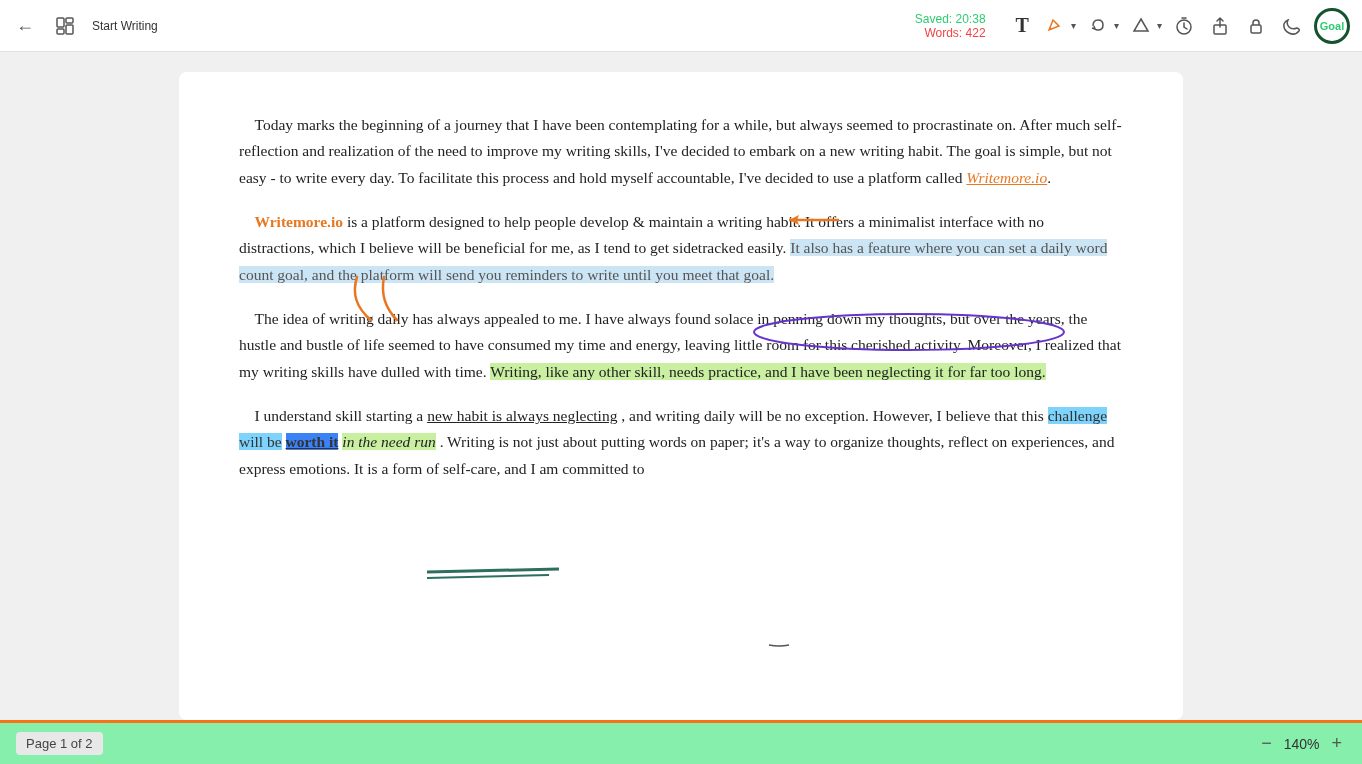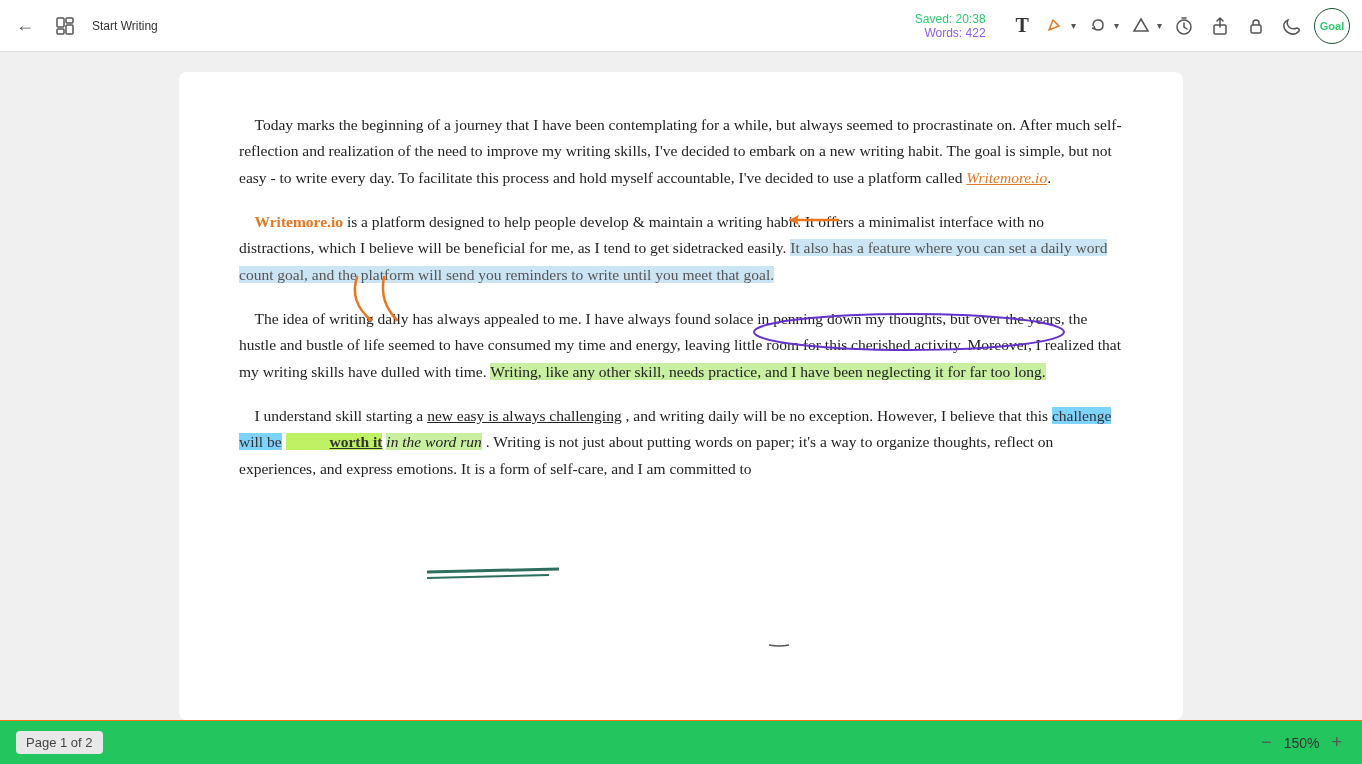--- a/index.html
+++ b/index.html
@@ -42,21 +42,21 @@
       margin-right: 16px;
       justify-content: space-between;
     }
     .saved-text {
       font-size: 12px;
       color: #2ecc71;
       font-family: Arial, sans-serif;
     }
     .words-text {
       font-size: 12px;
-      color: #8b5cf6;
+      color: #ef4444;
       font-family: Arial, sans-serif;
     }
     .topbar-icons {
       display: flex;
       align-items: center;
       gap: 8px;
     }
     .icon-btn {
       background: none;
       border: none;
@@ -70,21 +70,21 @@
     }
     .icon-btn-with-arrow {
       display: flex;
       align-items: center;
       gap: 2px;
     }
     .goal-btn {
       width: 36px;
       height: 36px;
       border-radius: 50%;
-      border: 1px solid #14532d;
+      border: 3px solid #14532d;
       background: none;
       cursor: pointer;
       font-family: Arial, sans-serif;
       font-size: 11px;
       font-weight: bold;
       color: #2ecc71;
       display: flex;
       align-items: center;
       justify-content: center;
     }
@@ -140,38 +140,37 @@
       font-style: italic;
     }
     .text-underline {
       text-decoration: underline;
     }
     .text-yellow-highlight {
       background: #7dd3fc;
       color: #333;
     }
     .text-orange-highlight {
-      background: #bef264;
+      background: #3b82f6;
       color: #333;
       font-weight: bold;
       text-decoration: underline;
-      padding-left: 44px;
     }
     .text-olive-highlight {
       background: #c8f0a0;
       font-style: italic;
     }
 
     
     .bottom-bar {
       display: flex;
       align-items: center;
       justify-content: space-between;
-      background: #22c55e;
-      border-top: 1px solid #f97316;
+      background: #86efac;
+      border-top: 3px solid #f97316;
       height: 44px;
       padding: 0 16px;
       flex-shrink: 0;
     }
     .page-indicator {
       font-family: Arial, sans-serif;
       font-size: 13px;
       color: #444;
       background: #e8e8e8;
       border-radius: 4px;
@@ -326,34 +325,34 @@
         &nbsp;&nbsp;&nbsp;&nbsp;<span class="text-orange-bold">Writemore.io</span>
         <span> is a platform designed to help people develop &amp; maintain a writing habit. It offers a minimalist interface with no distractions, which I believe will be beneficial for me, as I tend to get sidetracked easily. </span><span class="highlight-blue">It also has a feature where you can set a daily word count goal, and the platform will send you reminders to write until you meet that goal.</span>
       </p>
 
       <p>
         &nbsp;&nbsp;&nbsp;&nbsp;<span>The idea of writing daily has always appealed to me. I have always found solace in penning down my thoughts, but over the years, the hustle and bustle of life seemed to have consumed my time and energy, leaving little room for this cherished activity. Moreover, I realized that my writing skills have dulled with time.</span> <span class="highlight-green">Writing, like any other skill, needs practice, and I have been neglecting it for far too long.</span>
       </p>
 
       <p>
         &nbsp;&nbsp;&nbsp;&nbsp;<span>I understand skill starting a</span>
-        <span class="text-underline">new easy is always challenging</span>
+        <span class="text-underline">new habit is always neglecting</span>
         <span>, and writing daily will be no exception. However, I believe that this</span>
         <span class="text-yellow-highlight">challenge will be</span>
         <span> </span>
         <span class="text-orange-highlight">worth it</span>
         <span> </span>
-        <span class="text-olive-highlight">in the word run</span>
+        <span class="text-olive-highlight">in the need run</span>
         <span>. Writing is not just about putting words on paper; it's a way to organize thoughts, reflect on experiences, and express emotions. It is a form of self-care, and I am committed to</span>
       </p>
 
     </div>
   </div>
 </div>
 
 <div class="bottom-bar">
   <div class="page-indicator">Page 1 of 2</div>
   <div class="zoom-controls">
     <button class="zoom-btn">−</button>
-    <span>150%</span>
+    <span>140%</span>
     <button class="zoom-btn">+</button>
   </div>
 </div>
 
 </body></html>

